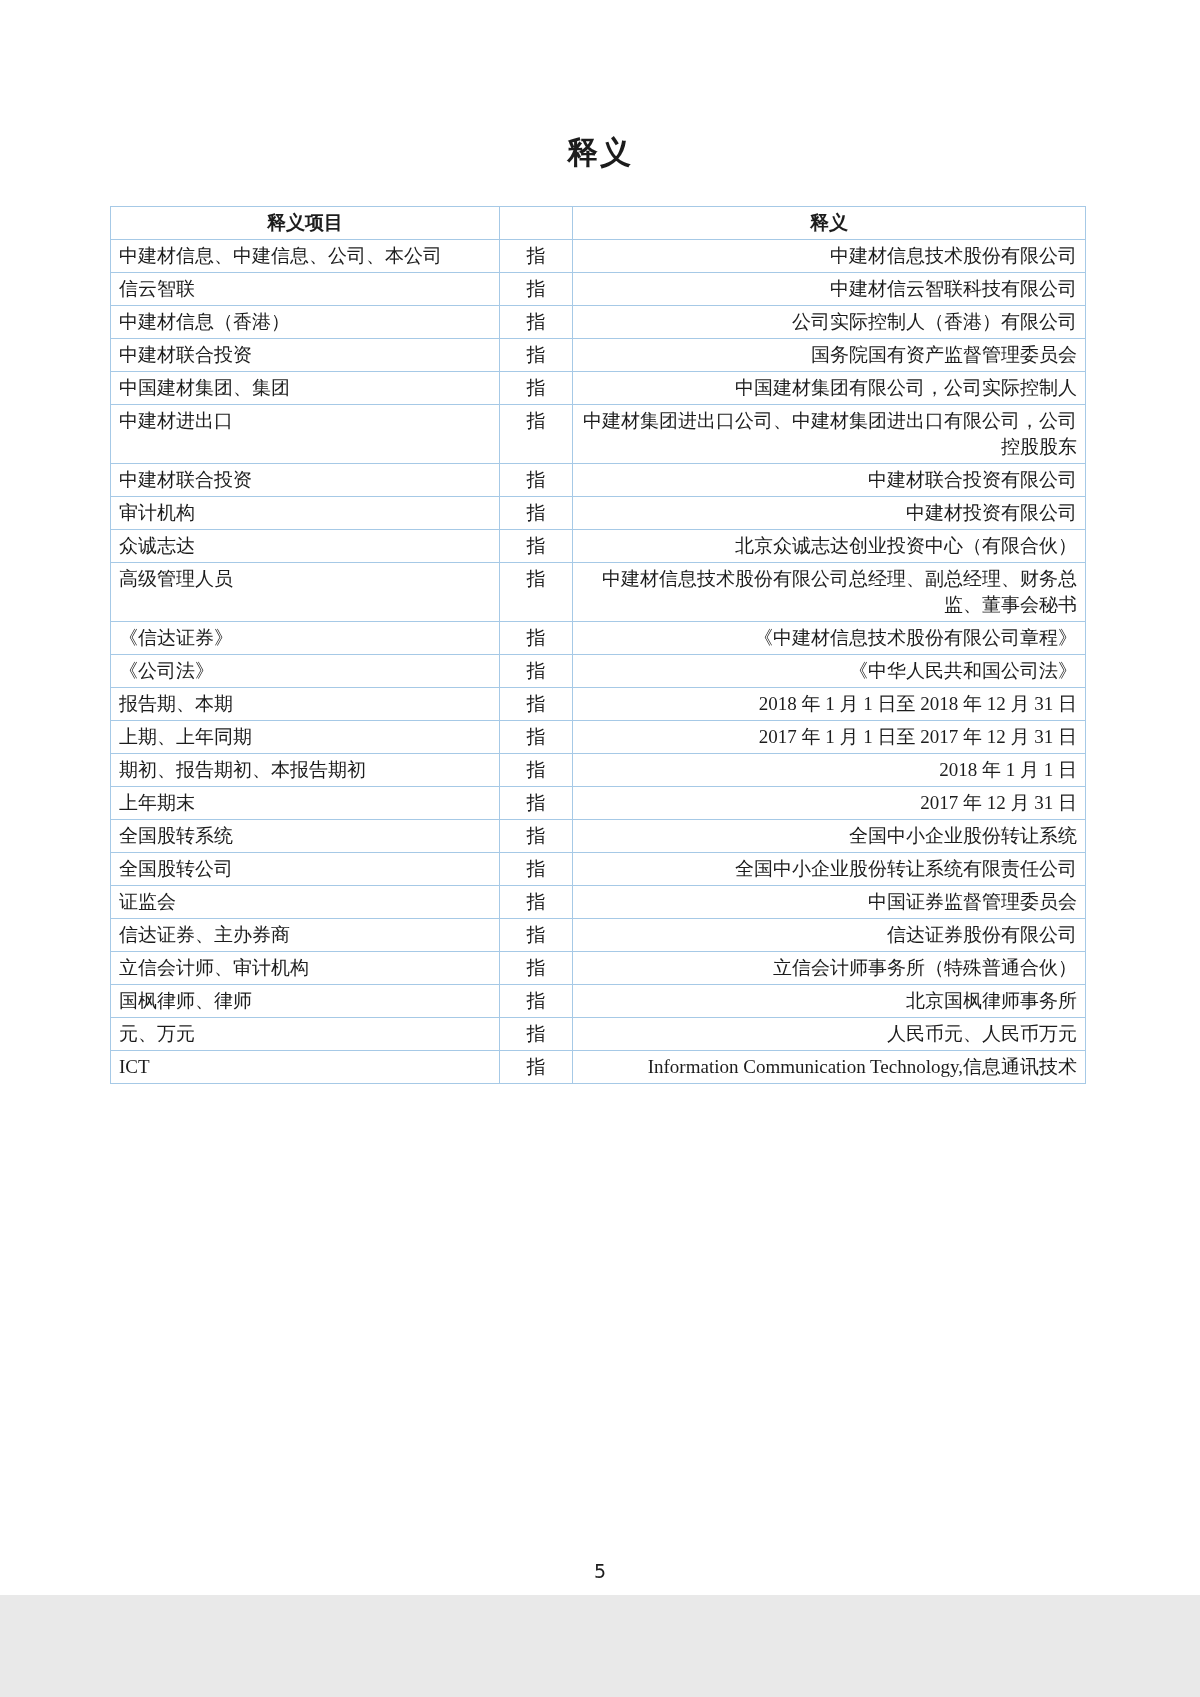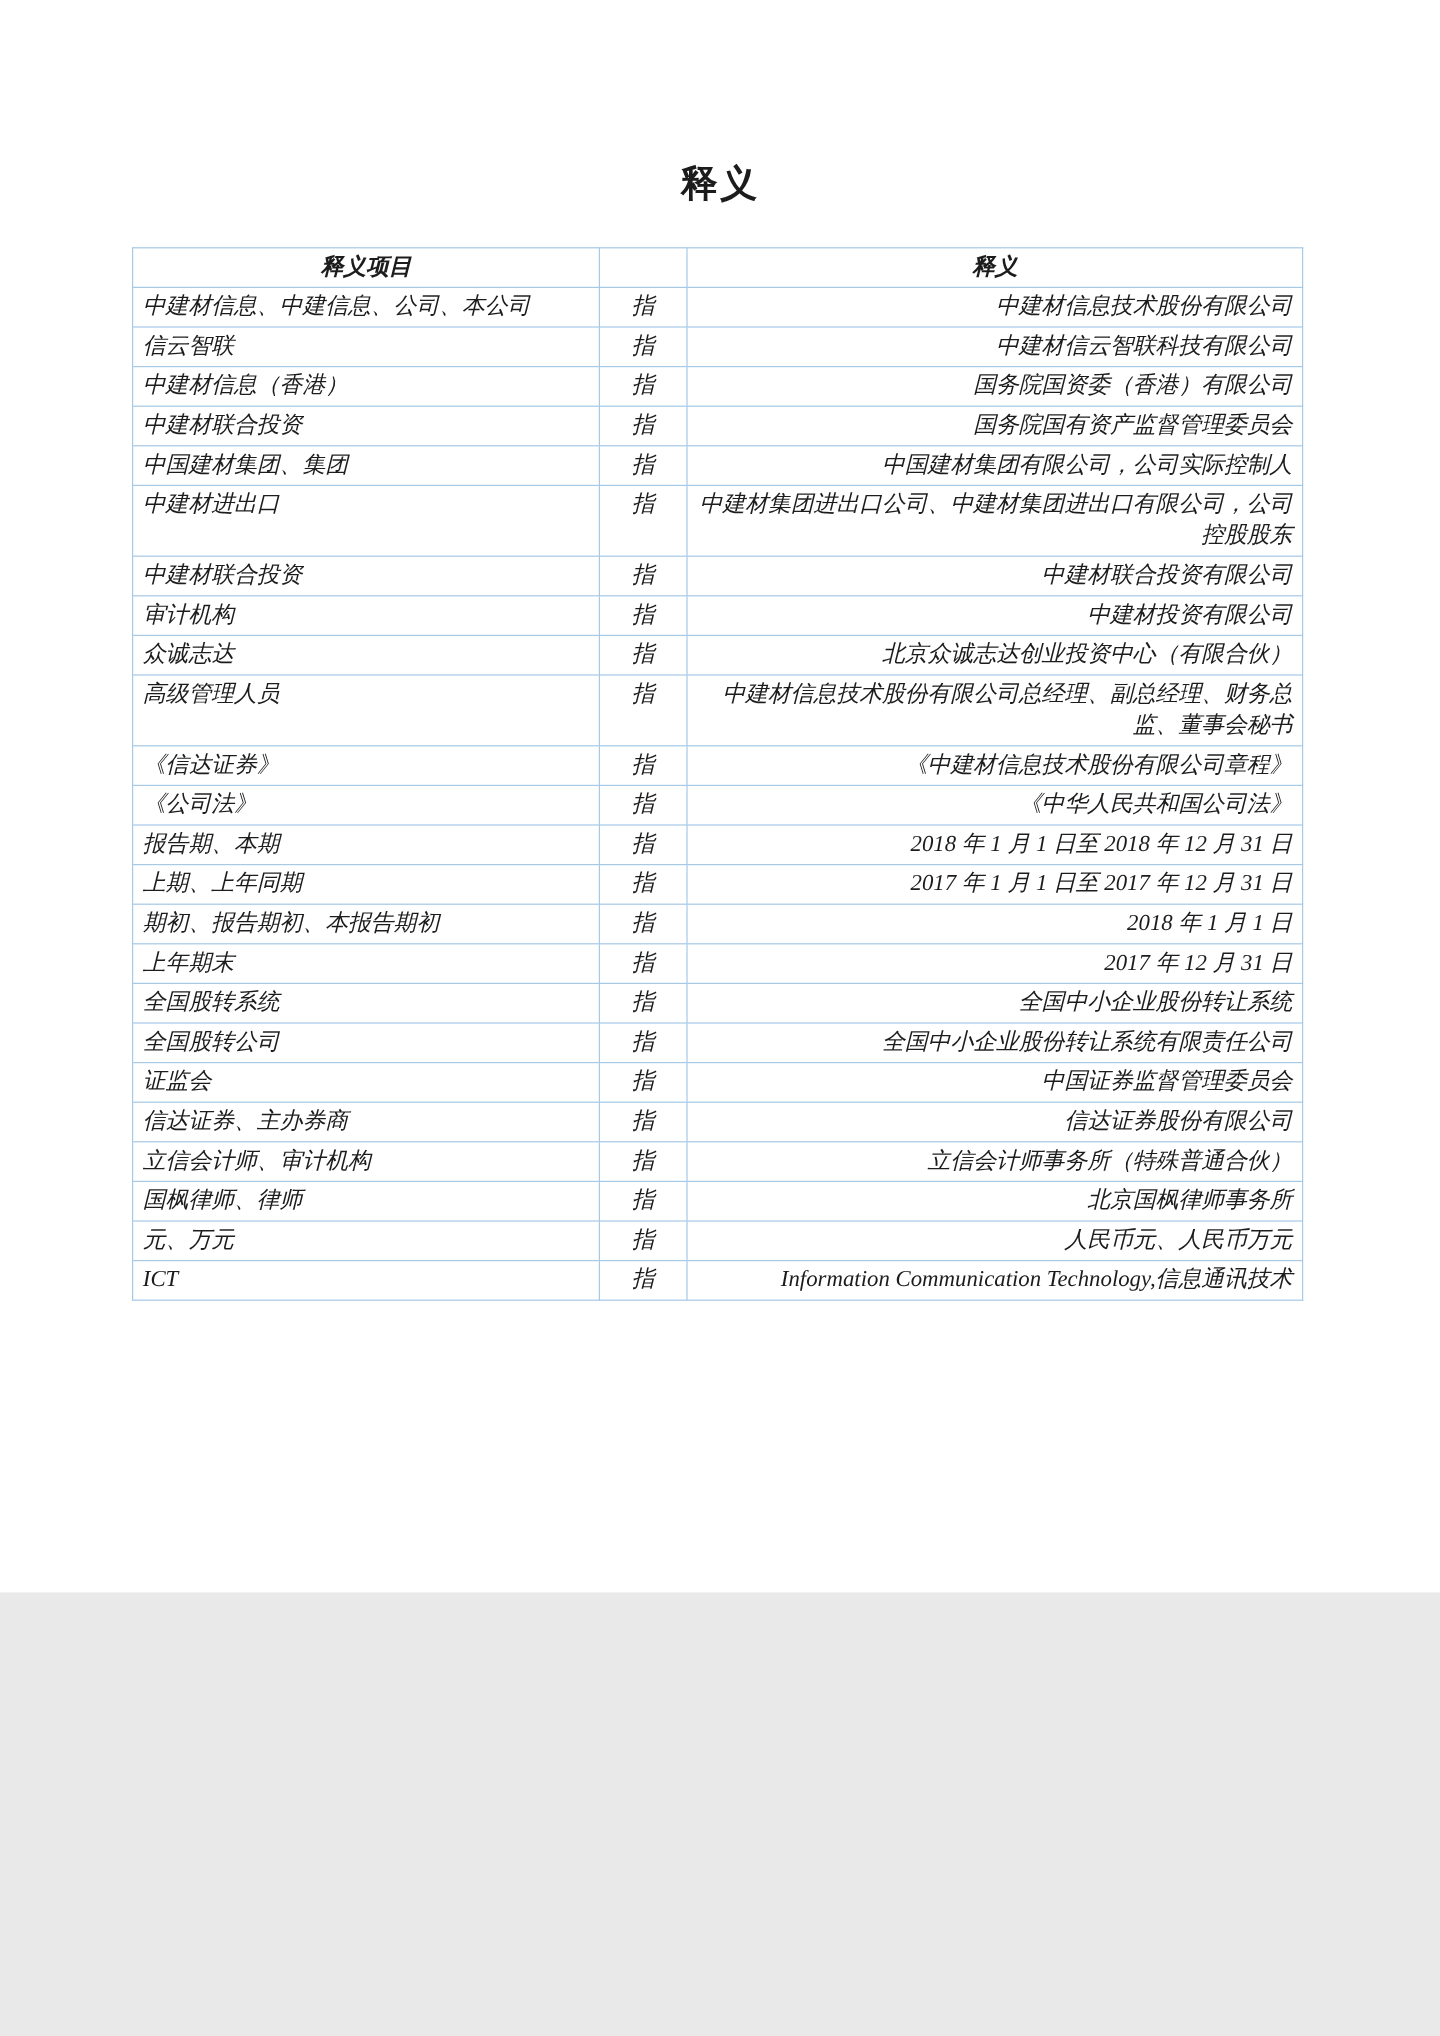--- a/index.html
+++ b/index.html
@@ -6,21 +6,21 @@
     --tbl-border:#a6c9e6;
     --text:#1c1c1c;
     --bg:#ffffff;
   }
   *{box-sizing:border-box;}
   html,body{margin:0;padding:0;}
   body{background:#e9e9e9;}
   .page{
     position:relative;
     width:1200px;
-    height:1327px;
+    height:1595px;
     margin:0 auto;
     background:var(--bg);
     color:var(--text);
     font-family:"Liberation Serif","DejaVu Serif",serif;
     overflow:hidden;
   }
   .title{
     margin:0 0 0 110px;
     padding-top:134px;
     width:980px;
@@ -29,21 +29,20 @@
     line-height:38px;
     font-weight:bold;
     letter-spacing:2px;
   }
   table.definitions{
     margin:34px 0 0 110px;
     width:975px;
     border-collapse:collapse;
     table-layout:fixed;
     font-size:19px;
-    font-style:italic;
   }
   col.c-term{width:389px;}
   col.c-zhi{width:73px;}
   col.c-def{width:513px;}
   table.definitions th,
   table.definitions td{
     border:1px solid var(--tbl-border);
     vertical-align:top;
     line-height:26px;
     padding:3px 8px;
@@ -94,21 +93,21 @@
           <td class="definition">中建材信息技术股份有限公司</td>
         </tr>
         <tr>
           <td class="term">信云智联</td>
           <td class="zhi">指</td>
           <td class="definition">中建材信云智联科技有限公司</td>
         </tr>
         <tr>
           <td class="term">中建材信息（香港）</td>
           <td class="zhi">指</td>
-          <td class="definition">国务院国资委（香港）有限公司</td>
+          <td class="definition">公司实际控制人（香港）有限公司</td>
         </tr>
         <tr>
           <td class="term">中建材联合投资</td>
           <td class="zhi">指</td>
           <td class="definition">国务院国有资产监督管理委员会</td>
         </tr>
         <tr>
           <td class="term">中国建材集团、集团</td>
           <td class="zhi">指</td>
           <td class="definition">中国建材集团有限公司，公司实际控制人</td>

